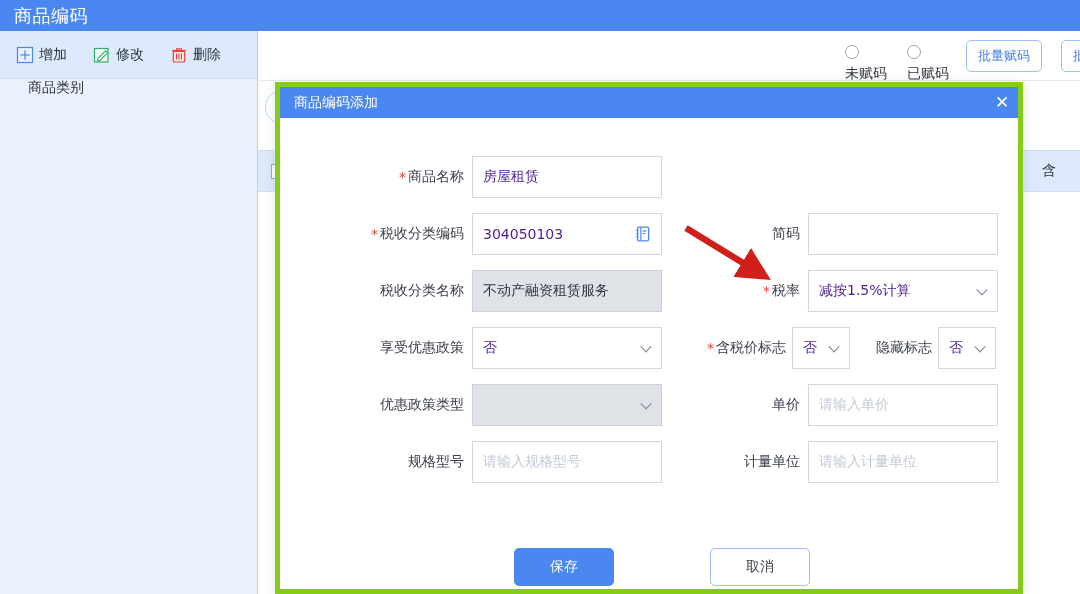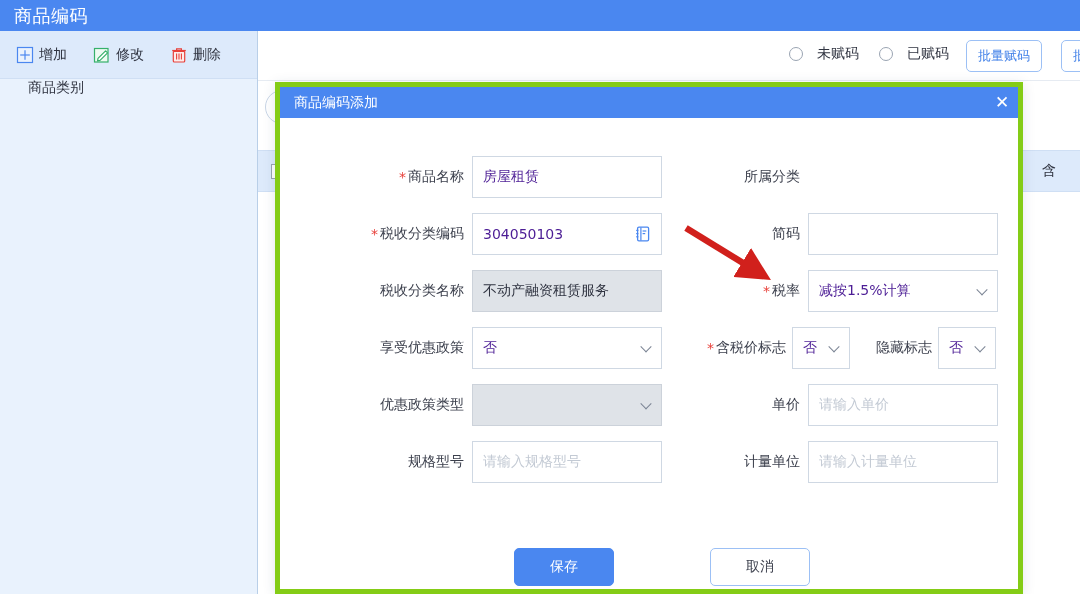--- a/index.html
+++ b/index.html
@@ -99,21 +99,21 @@
   }
   .radio-group {
     position: absolute;
     right: 131px; top: 14px;
     display: flex;
     align-items: center;
     gap: 20px;
     font-size: 14px;
     color: #303441;
   }
-  .radio-item { display: flex; align-items: center; gap: 14px; cursor: pointer; }
+  .radio-item { display: flex; align-items: flex-start; gap: 6px; cursor: pointer; flex-direction: column; }
   .radio-dot {
     width: 12px; height: 12px;
     border: 1px solid #9aa4b2;
     border-radius: 50%;
     background: #fff;
     display: inline-block;
   }
   .pill-btn {
     position: absolute;
     top: 9px;
@@ -428,25 +428,20 @@
       <div class="form">
 
         <div class="row" style="top:38px;">
           <div class="field" style="left:84px;">
             <div class="lbl" style="width:100px;">
               <span class="req">*</span>
               <span>商品名称</span>
             </div>
             <div class="inp" style="width:190px;margin-left:8px;">
               <span>房屋租赁</span>
-            </div>
-          </div>
-          <div class="field" style="left:420px;">
-            <div class="lbl" style="width:100px;">
-              <span>所属分类</span>
             </div>
           </div>
         </div>
 
         <div class="row" style="top:95px;">
           <div class="field" style="left:84px;">
             <div class="lbl" style="width:100px;">
               <span class="req">*</span>
               <span>税收分类编码</span>
             </div>

